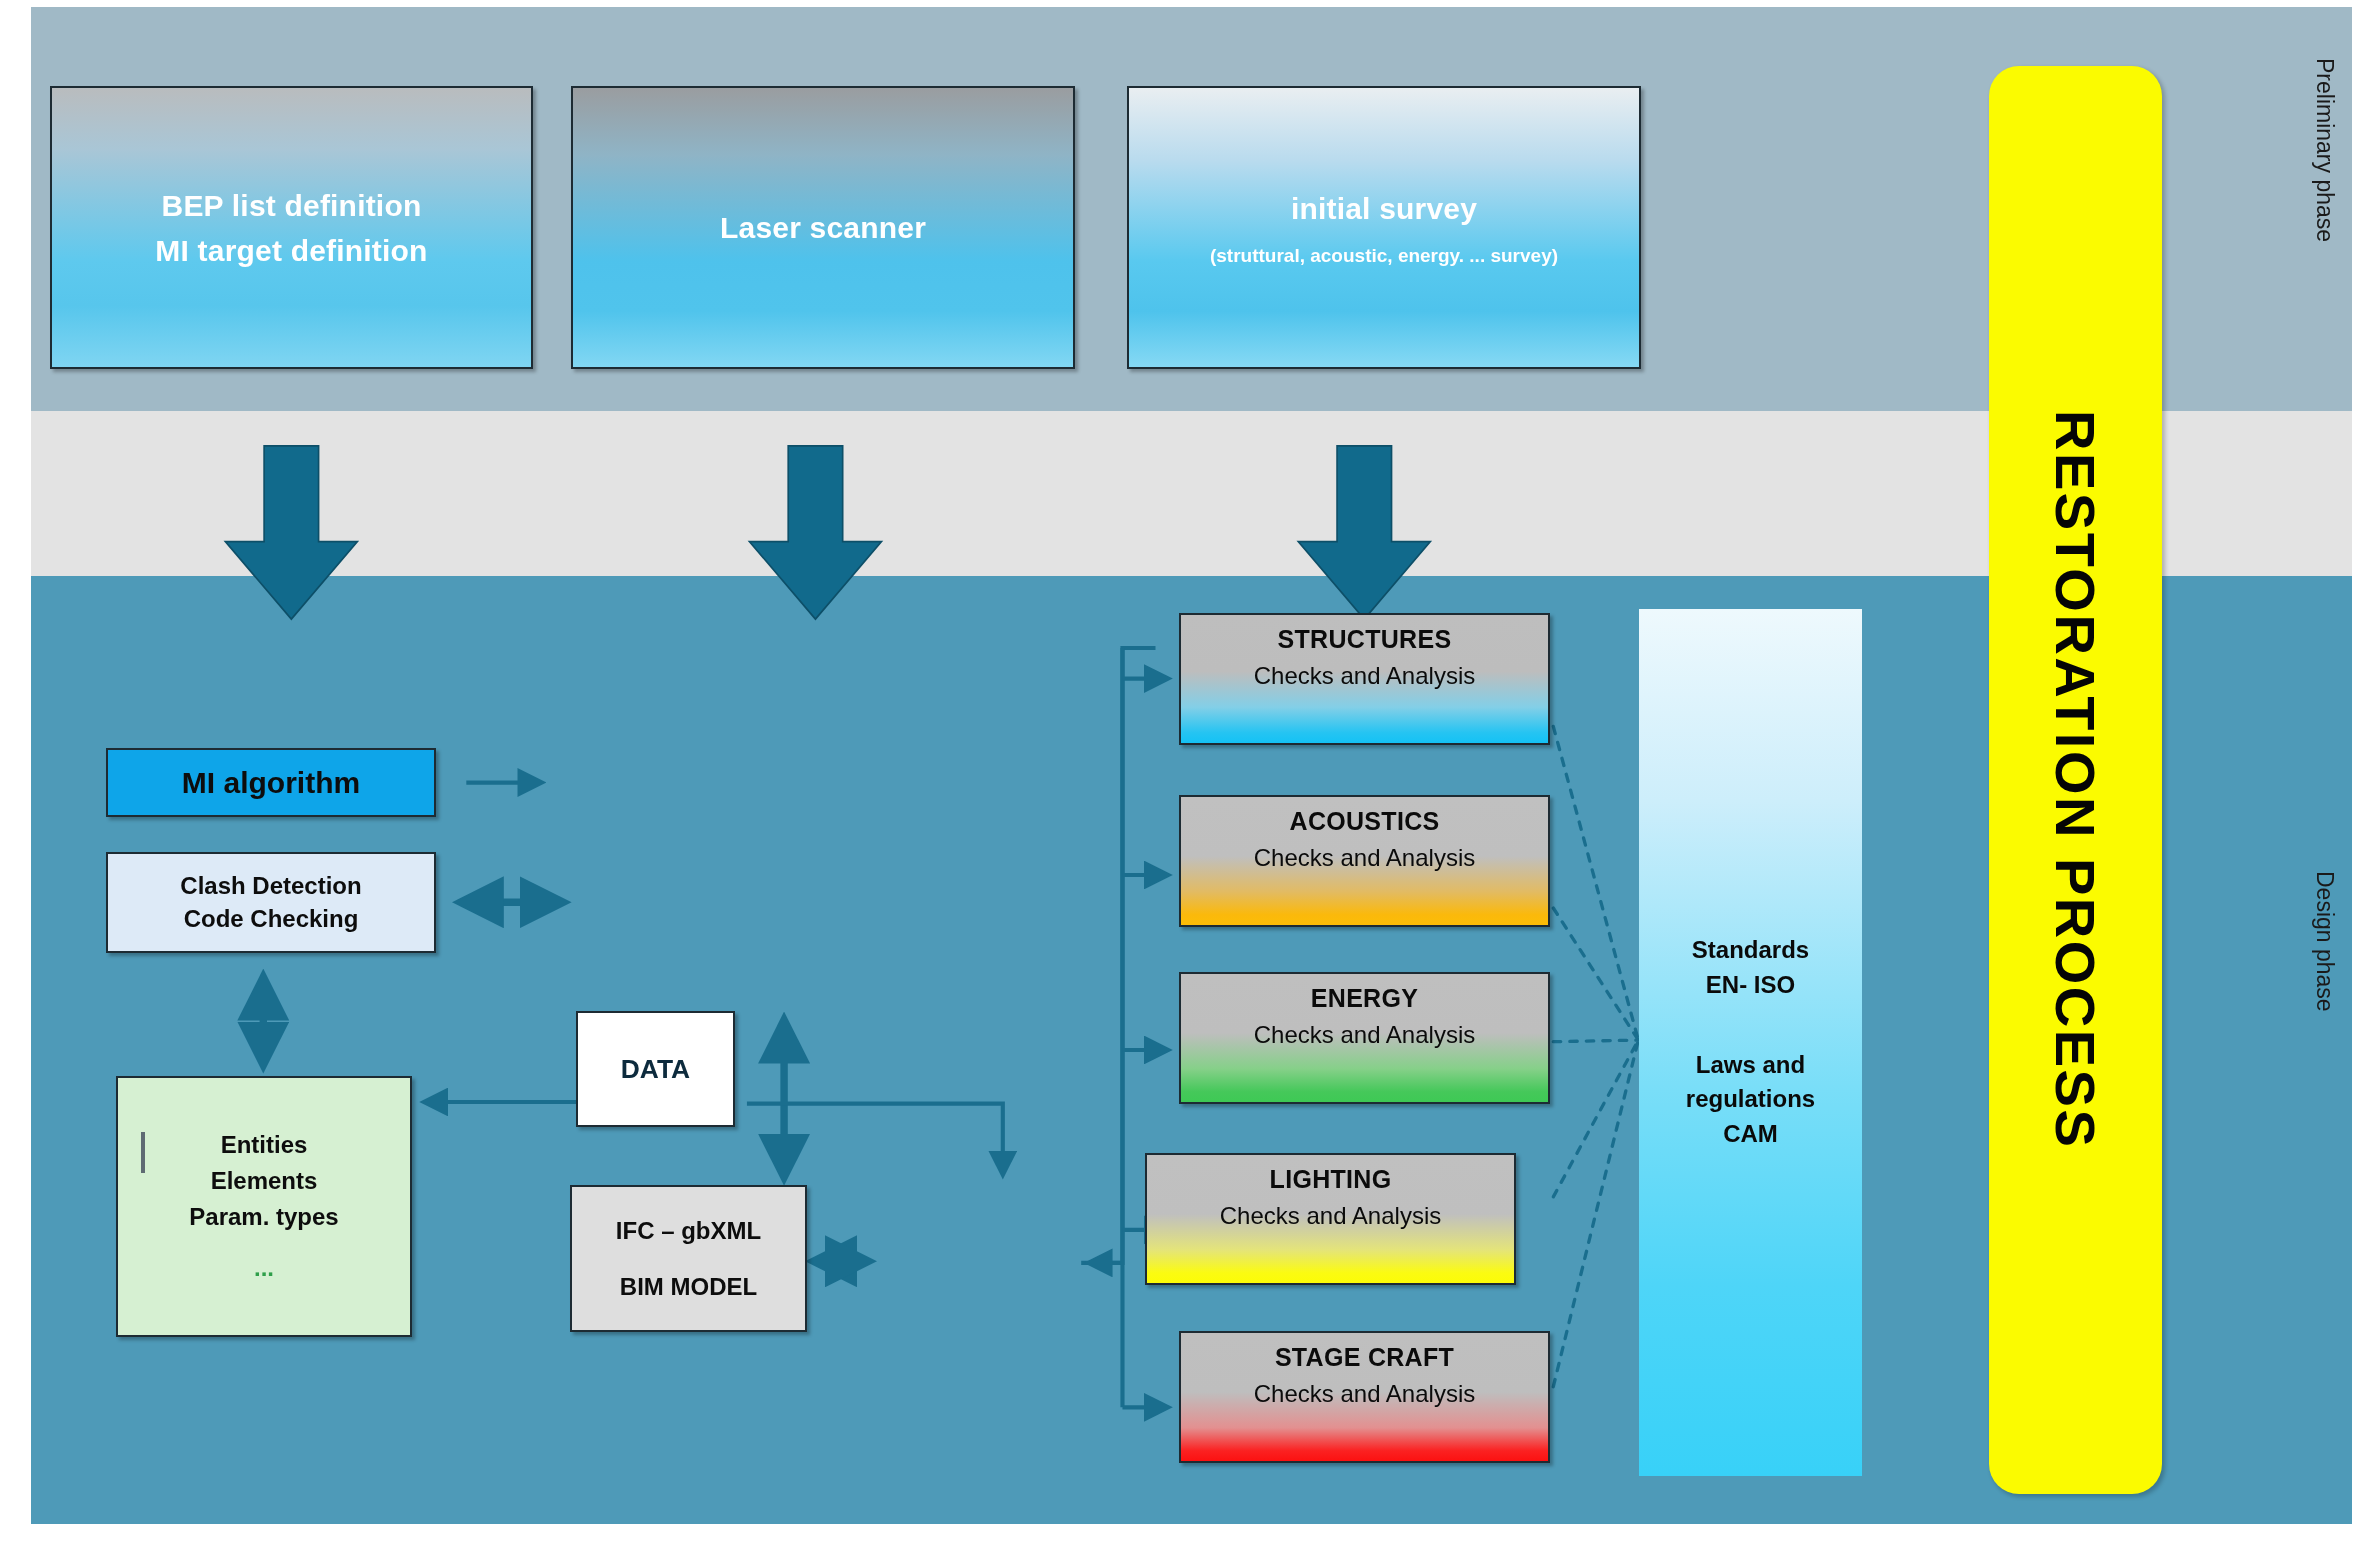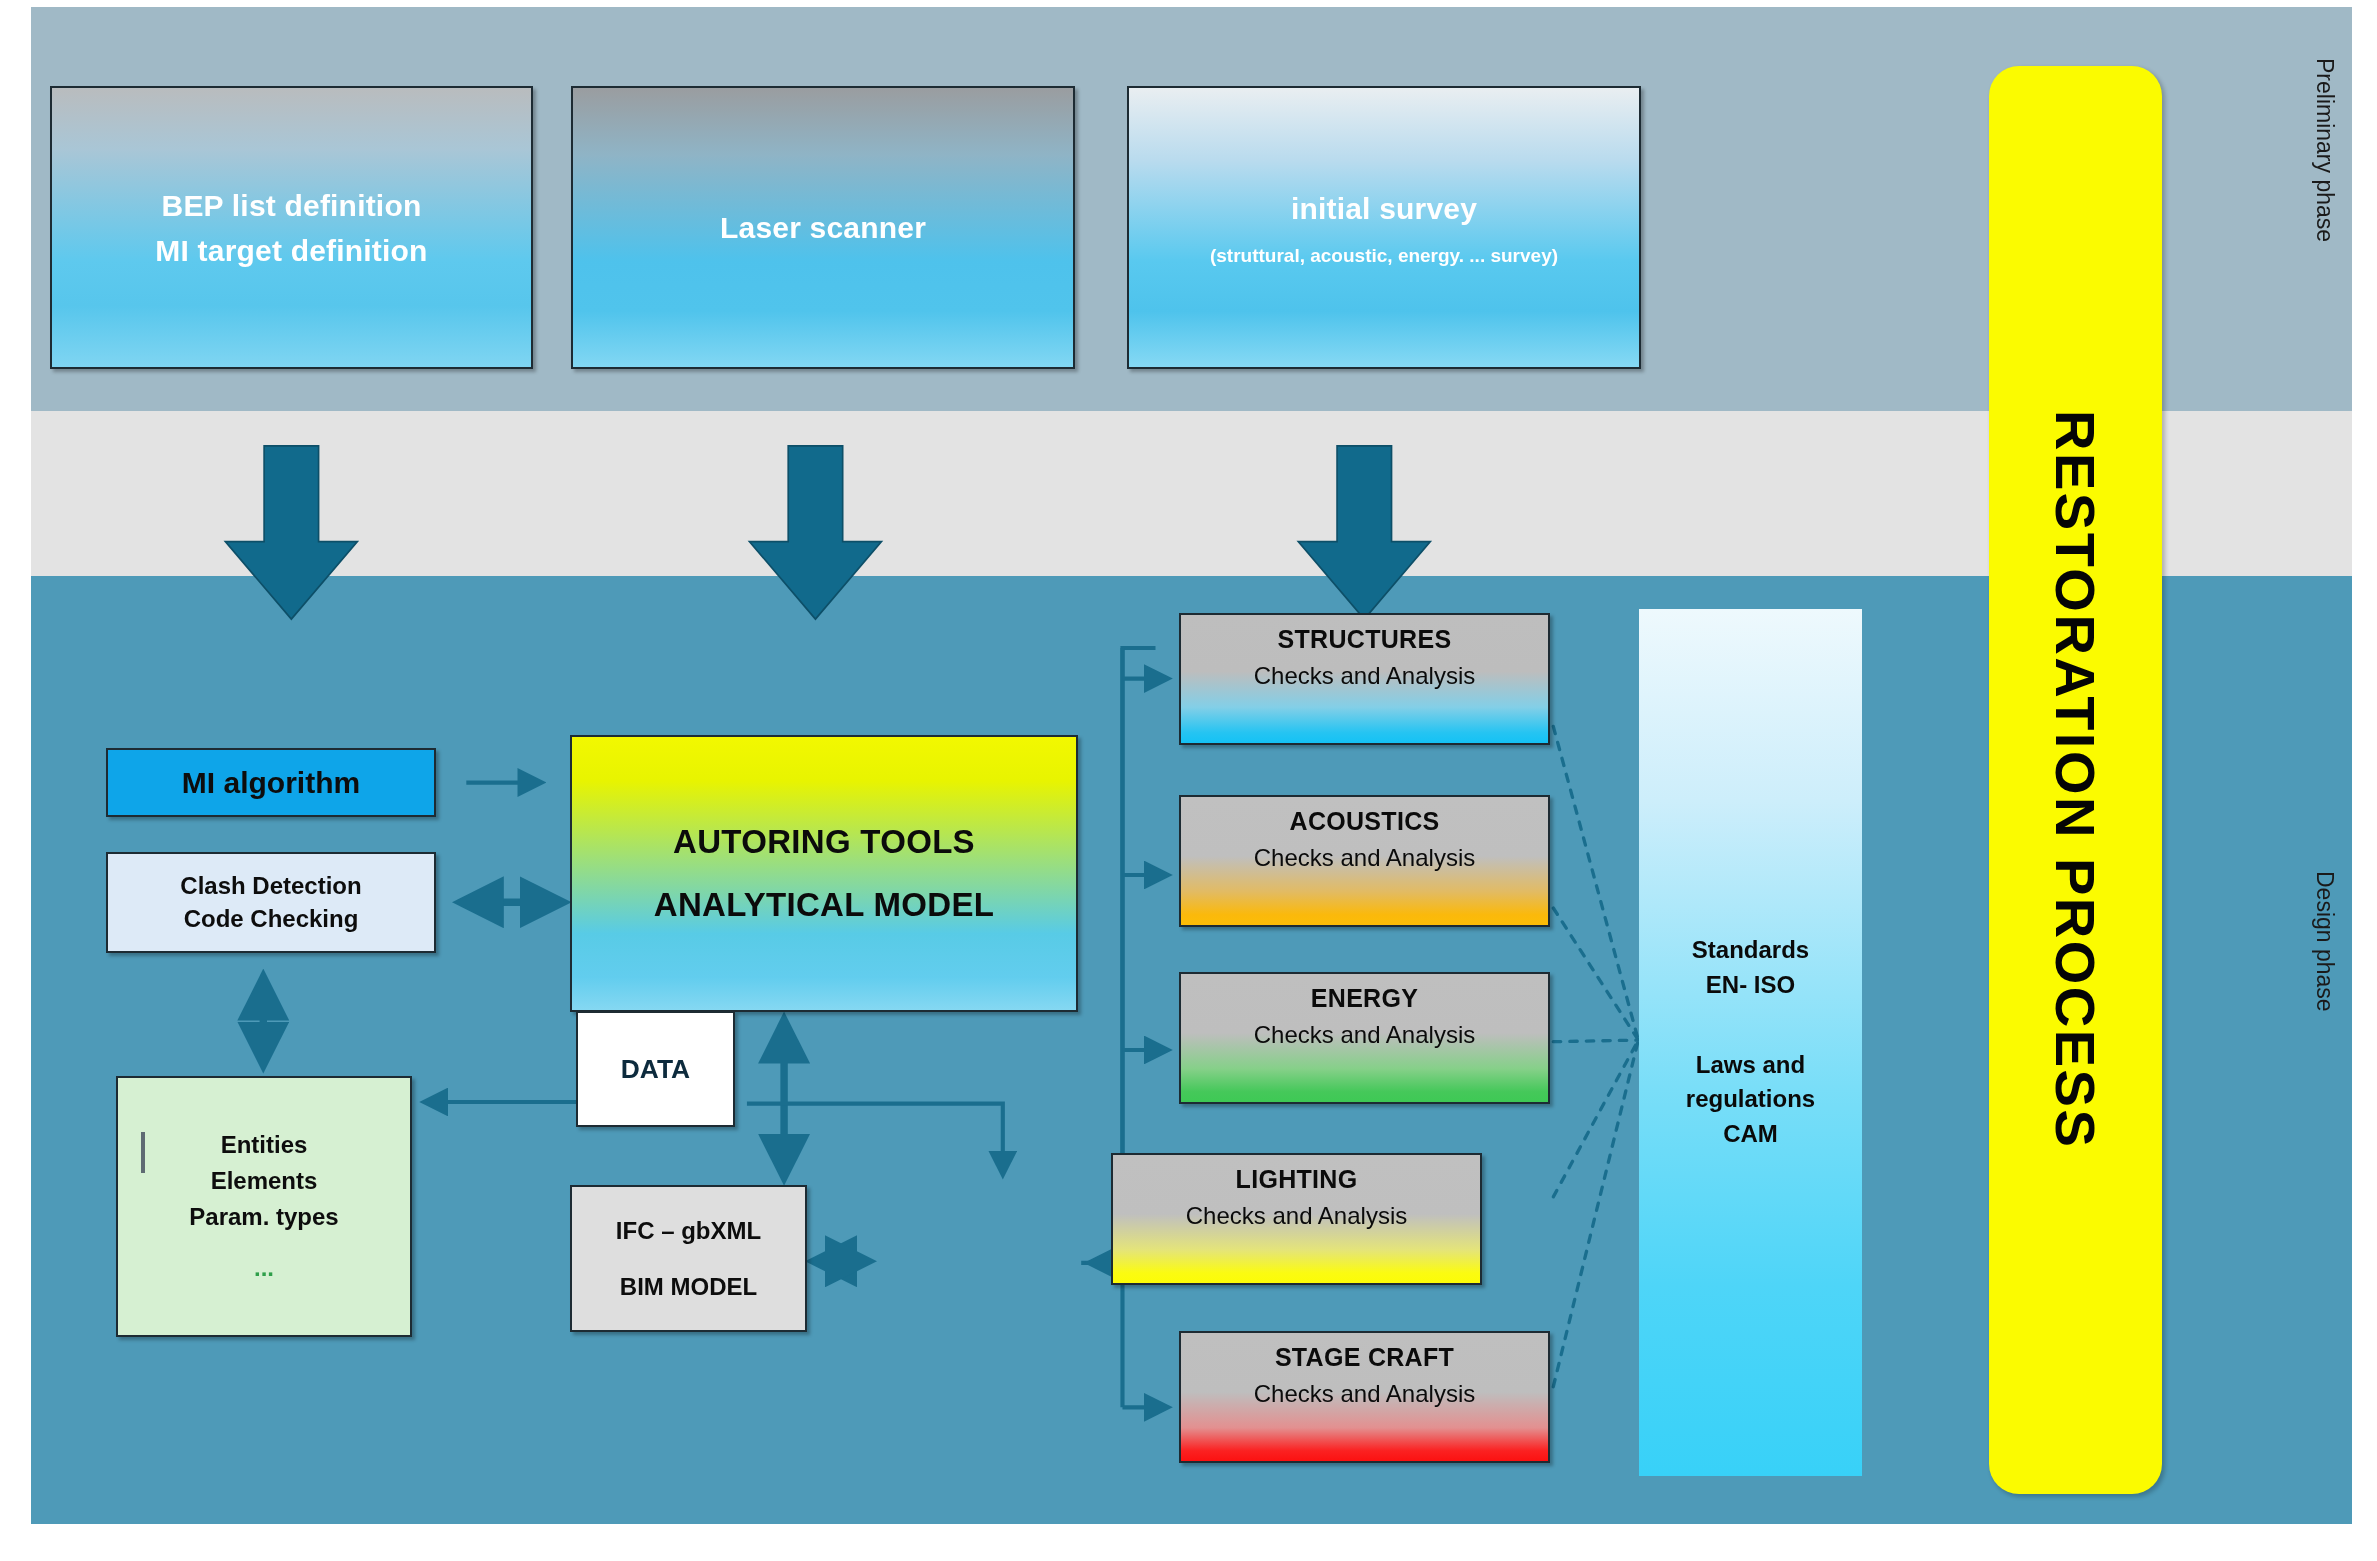--- a/index.html
+++ b/index.html
@@ -65,21 +65,21 @@
   
   .domain{width:371px;height:132px;justify-content:flex-start;}
   .domain .title{font-size:25px;font-weight:bold;color:#0b0b0b;margin-top:10px;letter-spacing:0.3px;}
   .domain .check{font-size:24px;font-weight:normal;color:#0b0b0b;margin-top:8px;}
   #dom-structures{left:1179px;top:613px;
      background:linear-gradient(to bottom,#bebebe 0%,#bdbdbd 44%,#83cfe7 72%,#25c4f2 92%,#14c2f5 100%);}
   #dom-acoustics{left:1179px;top:795px;
      background:linear-gradient(to bottom,#c0c0c0 0%,#bfbfbf 46%,#e2bb63 74%,#fbb90b 92%,#fcbd06 100%);}
   #dom-energy{left:1179px;top:972px;
      background:linear-gradient(to bottom,#bfbfbf 0%,#bebebe 46%,#86d089 74%,#45c85a 92%,#3ec955 100%);}
-  #dom-lighting{left:1111px;top:1153px;
+  #dom-lighting{left:1145px;top:1153px;
      background:linear-gradient(to bottom,#c0c0c0 0%,#bfbfbf 46%,#e4e47a 74%,#fbfb12 92%,#fcfc06 100%);}
   #dom-stagecraft{left:1179px;top:1331px;
      background:linear-gradient(to bottom,#bfbfbf 0%,#bebebe 46%,#e39090 74%,#fb2121 92%,#fc1111 100%);}
 
   
   #panel-standards{left:1639px;top:609px;width:223px;height:867px;
      background:linear-gradient(to bottom,#eef9fd 0%,#cdeefb 22%,#7adef8 55%,#4ed5f8 78%,#38d1f8 100%);
      border:none;box-shadow:none;justify-content:center;color:#0a0a0a;font-weight:bold;font-size:24px;}
   #panel-standards .ln{line-height:1.45;}
   #panel-standards .gap{height:45px;}
@@ -187,24 +187,20 @@
   </div>
 
   <div class="box" id="box-entities">
     <div id="entities-bar"></div>
     <div>Entities</div>
     <div>Elements</div>
     <div>Param. types</div>
     <div class="dots">...</div>
   </div>
 
-  <div class="box" id="box-autoring">
-    <div class="l1">AUTORING TOOLS</div>
-    <div class="l2">ANALYTICAL MODEL</div>
-  </div>
 
   <div class="box" id="box-data">
     <div>DATA</div>
   </div>
 
   <div class="box" id="box-ifc">
     <div class="l1">IFC – gbXML</div>
     <div class="l2">BIM MODEL</div>
   </div>
 

